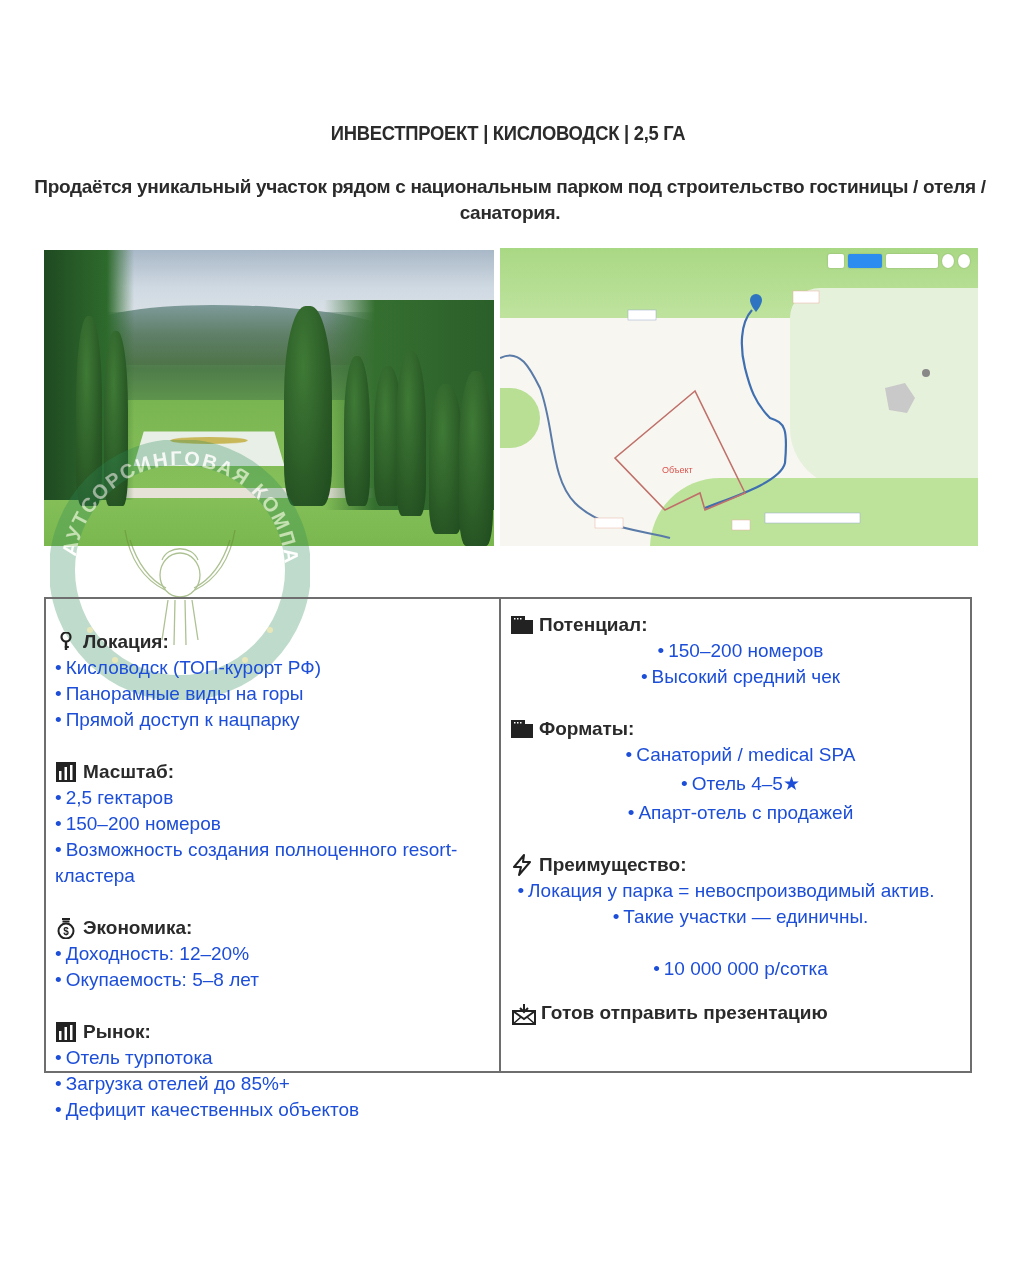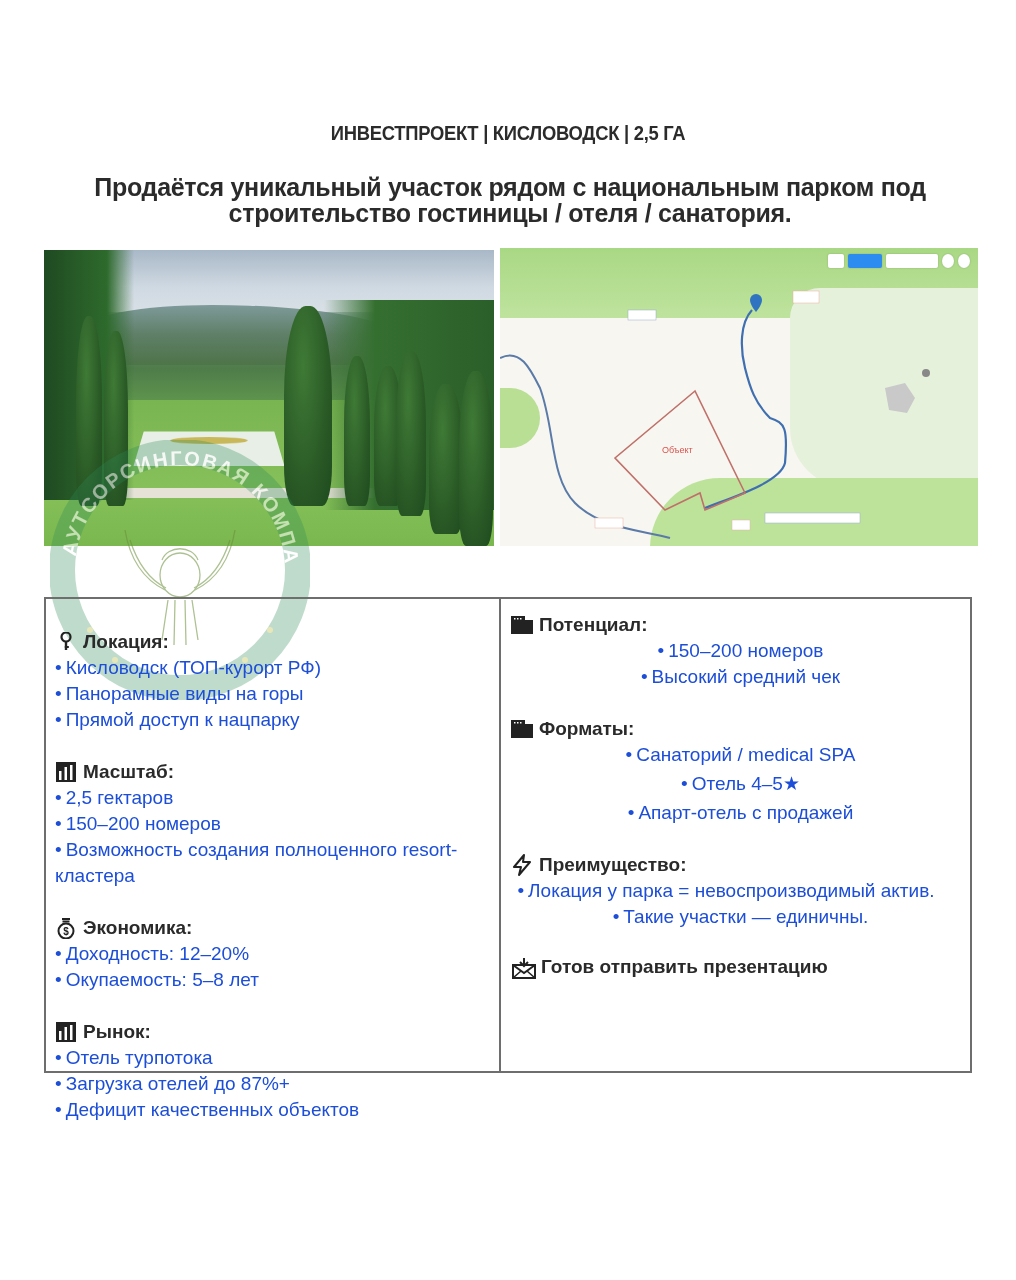--- a/index.html
+++ b/index.html
@@ -6,21 +6,21 @@
   html, body { width: 1016px; height: 1280px; background: #ffffff; overflow: hidden; }
   body { position: relative; font-family: "Liberation Sans", sans-serif; color: #222; }
 
   .title {
     position: absolute; left: 0; top: 122px; width: 1016px; text-align: center;
     font-family: "Liberation Sans", sans-serif; font-weight: bold; font-size: 20px;
     letter-spacing: -0.3px; color: #2b2b2b; transform: scaleX(0.92);
   }
   .subtitle {
     position: absolute; left: 30px; top: 174px; width: 960px; text-align: center;
-    font-weight: bold; font-size: 25px; line-height: 26px; color: #2b2b2b;
+    font-weight: bold; font-size: 19px; line-height: 26px; color: #2b2b2b;
     letter-spacing: -0.3px;
   }
 
   
   .photo {
     position: absolute; left: 44px; top: 250px; width: 450px; height: 296px; overflow: hidden;
     background: linear-gradient(180deg, #b9c7d4 0%, #d7dfe6 18%, #9fb0b4 22%, #6f8f78 30%, #4f7c4a 40%, #6aa84f 60%, #82bd56 100%);
   }
   .photo .sky { position:absolute; left:0; top:0; width:100%; height:62px;
     background: linear-gradient(180deg,#a9b8c7 0%,#cfd9e2 60%,#d9e0e6 100%); }
@@ -47,21 +47,21 @@
     background: linear-gradient(180deg,#a9d884 0%,#bfe39e 100%); }
   .map .green-right { position:absolute; left:290px; top:40px; width:190px; height:200px;
     background:#e6f1dc; border-radius: 30px 0 0 60px; }
   .map .green-bottom { position:absolute; left:150px; top:230px; width:330px; height:70px;
     background:#bde39b; border-radius: 80px 0 0 0; }
   .map .green-left { position:absolute; left:0; top:140px; width:40px; height:60px; background:#b8df94; border-radius: 0 30px 30px 0; }
   .map svg { position:absolute; left:0; top:0; }
   .map .toolbar { position:absolute; right:8px; top:4px; height:18px; display:flex; gap:4px; align-items:center; }
   .map .tb-btn { height:14px; background:#fff; border-radius:2px; box-shadow:0 0 2px rgba(0,0,0,0.2); }
   .map .tb-primary { width:34px; background:#2d8cf0; }
-  .map .obj-label { position:absolute; left:662px; left:162px; top:197px; font-size:9px; color:#d9534f; }
+  .map .obj-label { position:absolute; left:662px; left:162px; top:217px; font-size:9px; color:#d9534f; }
 
   
   .watermark {
     position:absolute; left:50px; top:440px; width:260px; height:260px; pointer-events:none; opacity:0.55;
   }
 
   
   .info-table {
     position: absolute; left: 44px; top: 597px; width: 928px; height: 476px;
     border: 2px solid #6e6e6e; display: flex; background: transparent;
@@ -213,21 +213,21 @@
           <svg width="20" height="20" viewBox="0 0 20 20">
               <rect x="0" y="0" width="20" height="20" fill="#222"></rect>
               <rect x="3" y="9" width="2.5" height="9" fill="#fff"></rect>
               <rect x="8.5" y="5" width="2.5" height="13" fill="#fff"></rect>
               <rect x="14" y="3" width="2.5" height="15" fill="#fff"></rect>
             </svg>
         </span>
         <span>Рынок:</span>
       </div>
       <div class="item"><span class="bullet">•</span><span>Отель турпотока</span></div>
-      <div class="item"><span class="bullet">•</span><span>Загрузка отелей до 87%+</span></div>
+      <div class="item"><span class="bullet">•</span><span>Загрузка отелей до 85%+</span></div>
       <div class="item"><span class="bullet">•</span><span>Дефицит качественных объектов</span></div>
     </div>
   </div>
 
   <div class="col col-right">
 
     <div class="section">
       <div class="section-head">
         <span class="ico">
           <svg width="22" height="18" viewBox="0 0 22 18">
@@ -269,20 +269,21 @@
               <path d="M13,1 L3,13 L10,13 L8,21 L19,8 L12,8 Z" fill="none" stroke="#222" stroke-width="2" stroke-linejoin="round"></path>
             </svg>
         </span>
         <span>Преимущество:</span>
       </div>
       <div class="item" style="width:430px;"><span class="bullet">•</span><span>Локация у парка = невоспроизводимый актив.</span></div>
       <div class="item"><span class="bullet">•</span><span>Такие участки — единичны.</span></div>
     </div>
 
     <div class="section" style="margin-bottom:20px;">
+      <div class="item"><span class="bullet">•</span><span>10 000 000 р/сотка</span></div>
     </div>
 
     <div class="cta">
       <span class="ico">
         <svg width="26" height="22" viewBox="0 0 26 22">
             <rect x="2" y="8" width="22" height="13" fill="none" stroke="#222" stroke-width="2"></rect>
             <path d="M2,8 L13,16 L24,8" fill="none" stroke="#222" stroke-width="2"></path>
             <path d="M2,21 L10,14 M24,21 L16,14" stroke="#222" stroke-width="1.6"></path>
             <path d="M13,1 L13,9 M9,5 L13,9 L17,5" fill="none" stroke="#222" stroke-width="2"></path>
           </svg>

